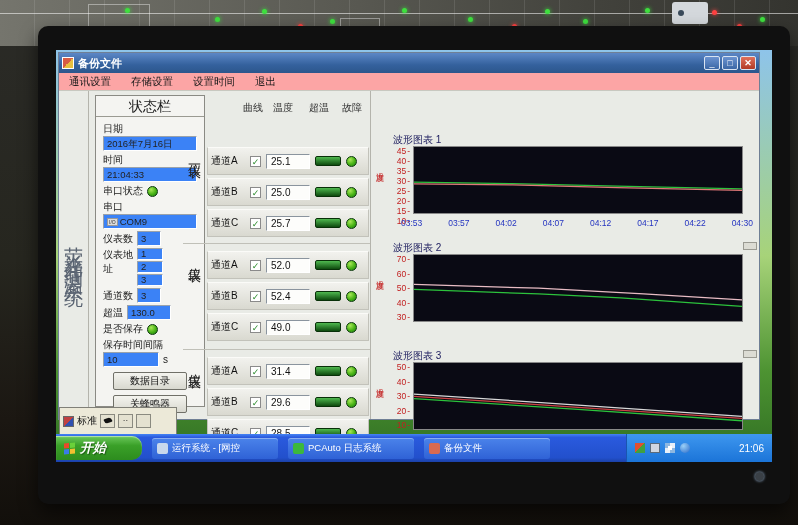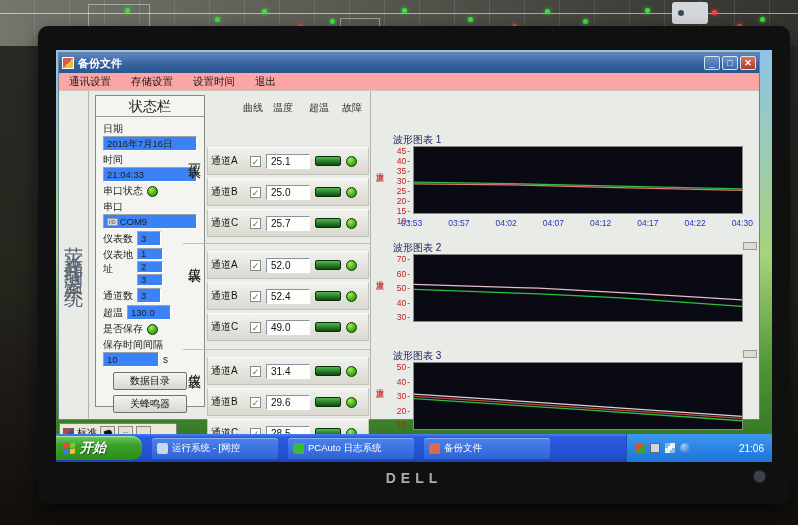--- a/index.html
+++ b/index.html
@@ -91,21 +91,21 @@
     font-size:8px; color:#c22020; line-height:9px; }
   .c-yaxis { position:absolute; left:8px; top:13px; width:27px; height:68px; display:flex; flex-direction:column;
     justify-content:space-between; align-items:flex-end; font-size:8.5px; color:#c22020; }
   .c-yaxis div::after { content:"-"; margin-left:1px; }
   .c-plot { position:absolute; left:38px; top:13px; width:330px; height:68px; background:#0a0a14; border:1px solid #888; }
   .c-plot svg { width:100%; height:100%; display:block; }
   .c-xaxis { position:absolute; left:26px; top:85px; width:352px; display:flex; justify-content:space-between;
     font-size:8.5px; color:#2434c0; }
 
   
-  .ime { position:absolute; left:3px; top:373px; width:118px; height:20px; background:#ece9d8;
+  .ime { position:absolute; left:3px; top:357px; width:118px; height:28px; background:#ece9d8;
     border:1px solid #808078; display:flex; align-items:center; gap:3px; padding:0 3px; }
   .ime-ico { width:11px; height:11px; background:linear-gradient(135deg,#c04040 50%,#3050b0 50%); border:1px solid #666; }
   .ime-lbl { font-size:10px; color:#111; }
   .ime-btn { width:15px; height:14px; background:#e4e1d0; border:1px solid #8a8a80; font-size:8px;
     text-align:center; line-height:12px; color:#222; position:relative; }
   .pen { position:absolute; left:3px; top:3px; width:8px; height:5px; background:#111; border-radius:1px 4px 1px 4px; transform:rotate(-20deg); }
 
   
   .taskbar { position:absolute; left:0; top:384px; width:716px; height:28px;
     background:linear-gradient(180deg,#4584f4 0,#2a5ade 12%,#2250cc 85%,#1b41a8 100%); display:flex; align-items:center; }
@@ -421,15 +421,14 @@
       <div class="tray">
         <span class="tray-ico" style="background:linear-gradient(135deg,#e05030 50%,#40a040 50%)"></span>
         <span class="tray-ico" style="background:#cfd6e0;border:1px solid #5a6a7a"></span>
         <span class="tray-ico" style="background:radial-gradient(circle,#fff 30%,transparent 32%),conic-gradient(#e8f0f8 0 25%,#8fb8e0 0 50%,#e8f0f8 0 75%,#8fb8e0 0)"></span>
         <span class="tray-ico" style="border-radius:50%;background:radial-gradient(circle at 35% 30%,#9ad0f8,#2a6ac8)"></span>
         <span class="clock">21:06</span>
       </div>
     </div>
   </div>
 
-  <div class="brand">DELL</div>
   <div class="power-btn"></div>
 </div>
 
 </body></html>

